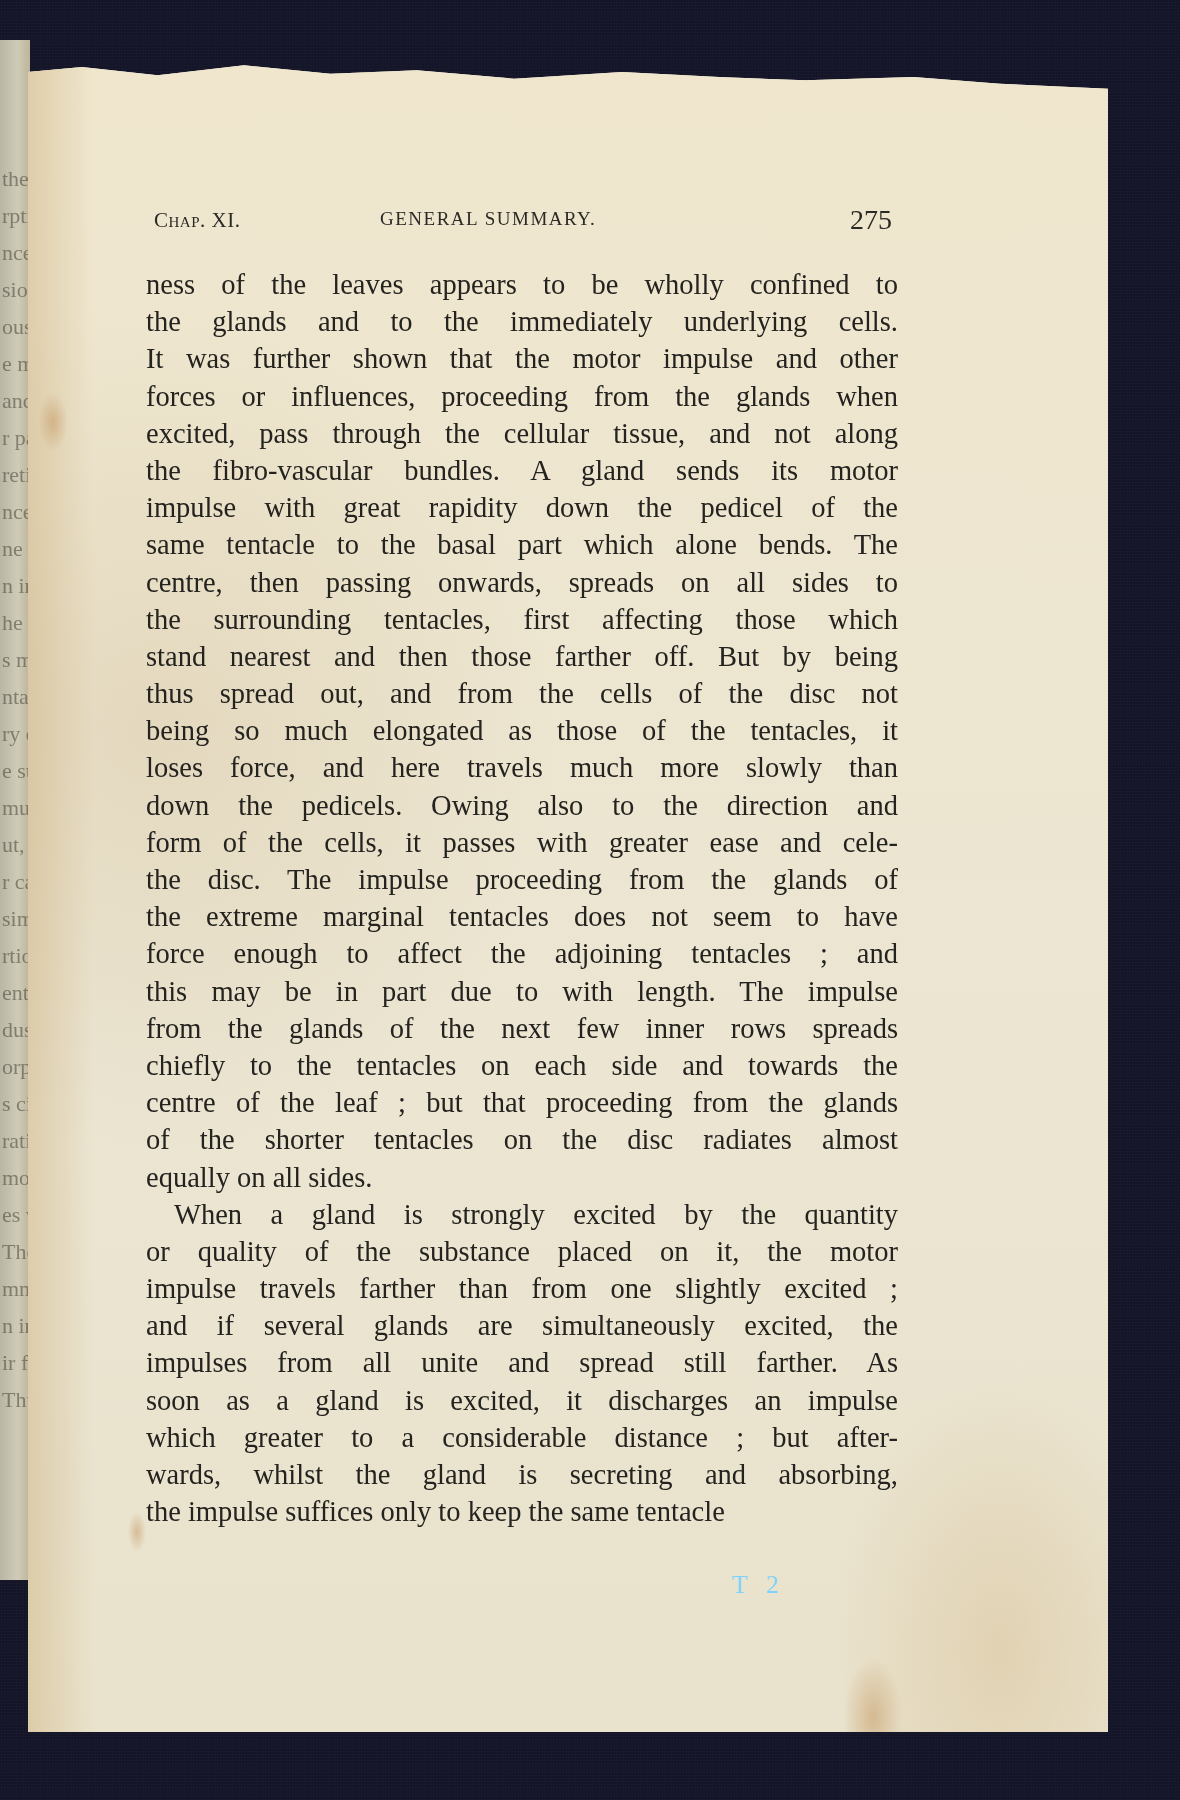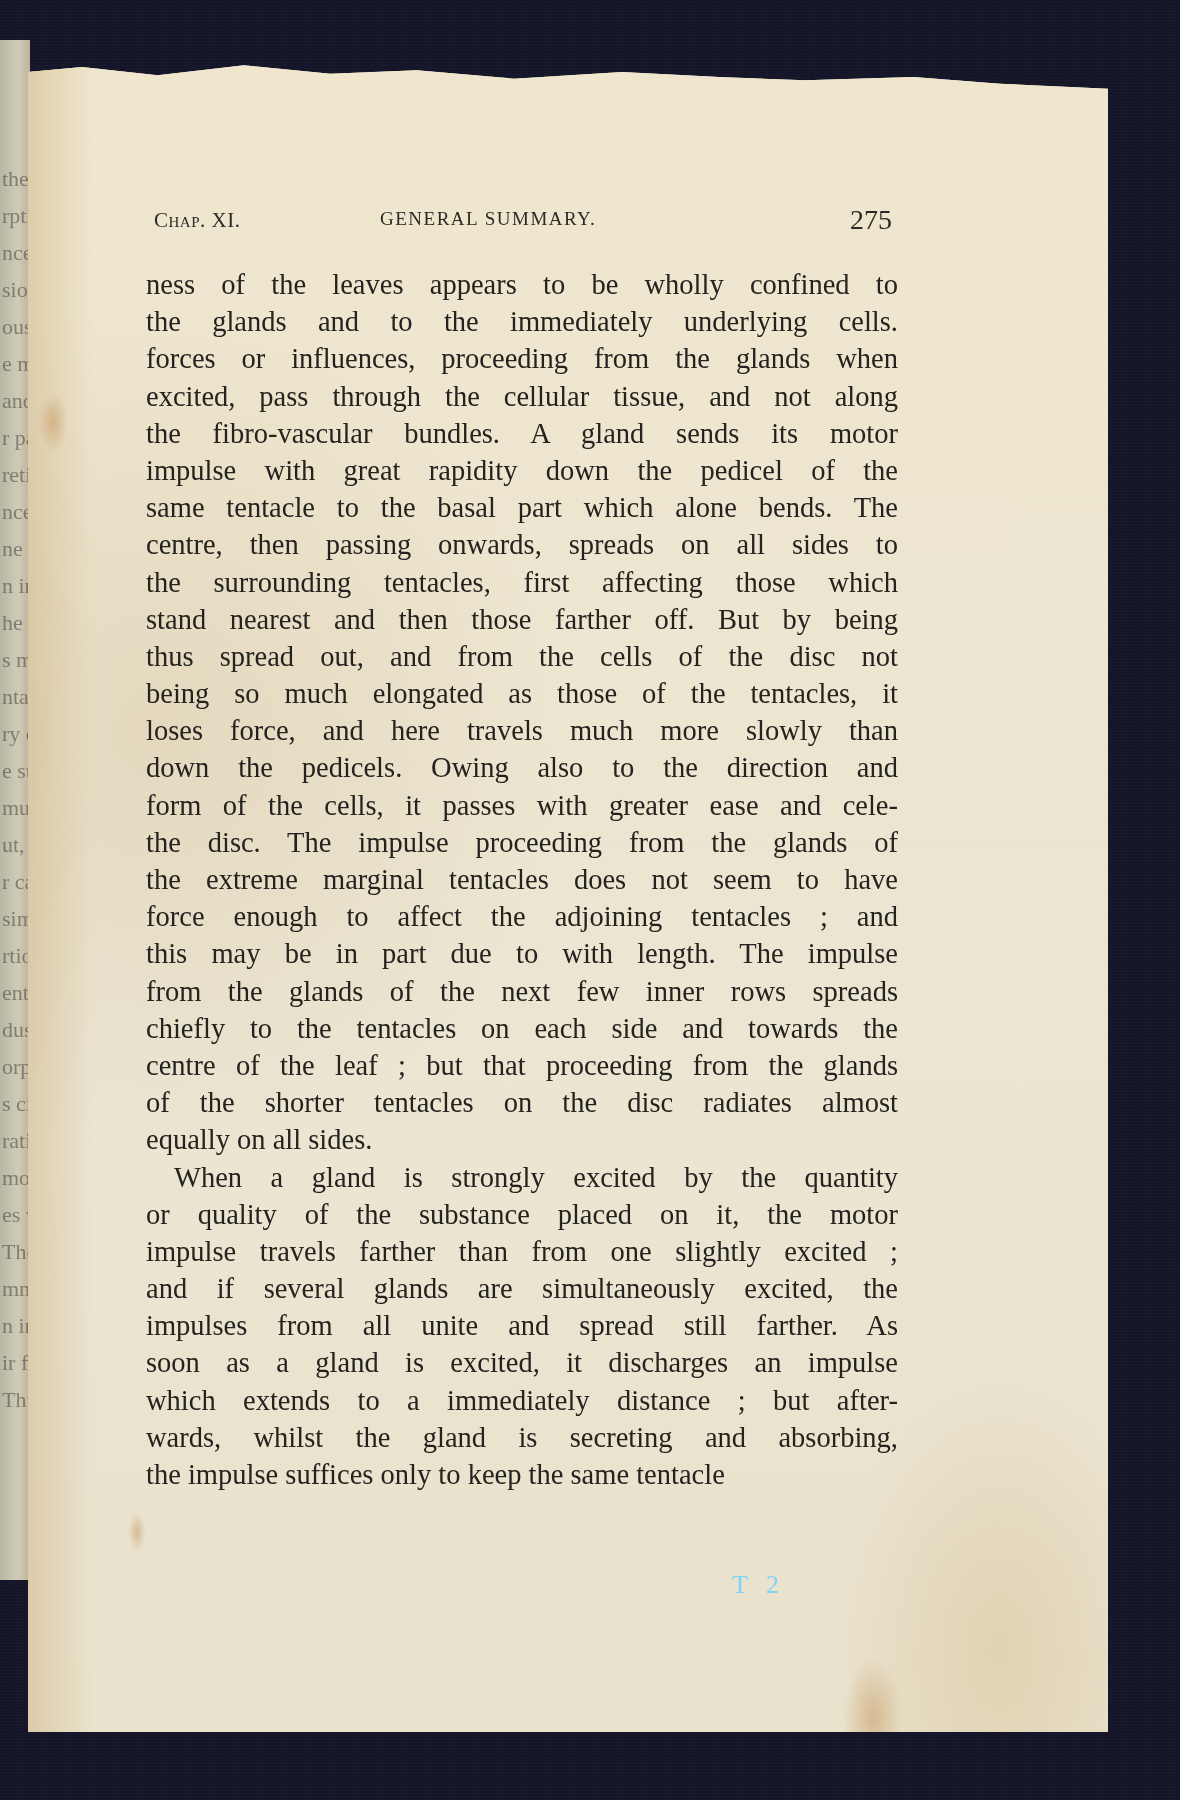--- a/index.html
+++ b/index.html
@@ -110,20 +110,21 @@
 <div class="running-head">
   <span class="rh-chap">Chap. XI.</span>
   <span class="rh-title">GENERAL SUMMARY.</span>
   <span class="rh-num">275</span>
 </div>
 
 <div class="body-text" id="body-text">
     <div>
       <span class="line">ness of the leaves appears to be wholly confined to</span>
       <span class="line">the glands and to the immediately underlying cells.</span>
+      <span class="line">It was further shown that the motor impulse and other</span>
       <span class="line">forces or influences, proceeding from the glands when</span>
       <span class="line">excited, pass through the cellular tissue, and not along</span>
       <span class="line">the fibro-vascular bundles.  A gland sends its motor</span>
       <span class="line">impulse with great rapidity down the pedicel of the</span>
       <span class="line">same tentacle to the basal part which alone bends. The</span>
       <span class="line">centre, then passing onwards, spreads on all sides to</span>
       <span class="line">the surrounding tentacles, first affecting those which</span>
       <span class="line">stand nearest and then those farther off.  But by being</span>
       <span class="line">thus spread out, and from the cells of the disc not</span>
       <span class="line">being so much elongated as those of the tentacles, it</span>
@@ -140,19 +141,19 @@
       <span class="line">of the shorter tentacles on the disc radiates almost</span>
       <span class="line last">equally on all sides.</span>
     </div>
     <div>
       <span class="line indent">When a gland is strongly excited by the quantity</span>
       <span class="line">or quality of the substance placed on it, the motor</span>
       <span class="line">impulse travels farther than from one slightly excited ;</span>
       <span class="line">and if several glands are simultaneously excited, the</span>
       <span class="line">impulses from all unite and spread still farther.  As</span>
       <span class="line">soon as a gland is excited, it discharges an impulse</span>
-      <span class="line">which extends to a immediately distance ; but after-</span>
+      <span class="line">which greater to a considerable distance ; but after-</span>
       <span class="line">wards, whilst the gland is secreting and absorbing,</span>
       <span class="line last">the impulse suffices only to keep the same tentacle</span>
     </div>
   </div>
 
 <div class="signature">T 2</div>
 
 </body></html>

